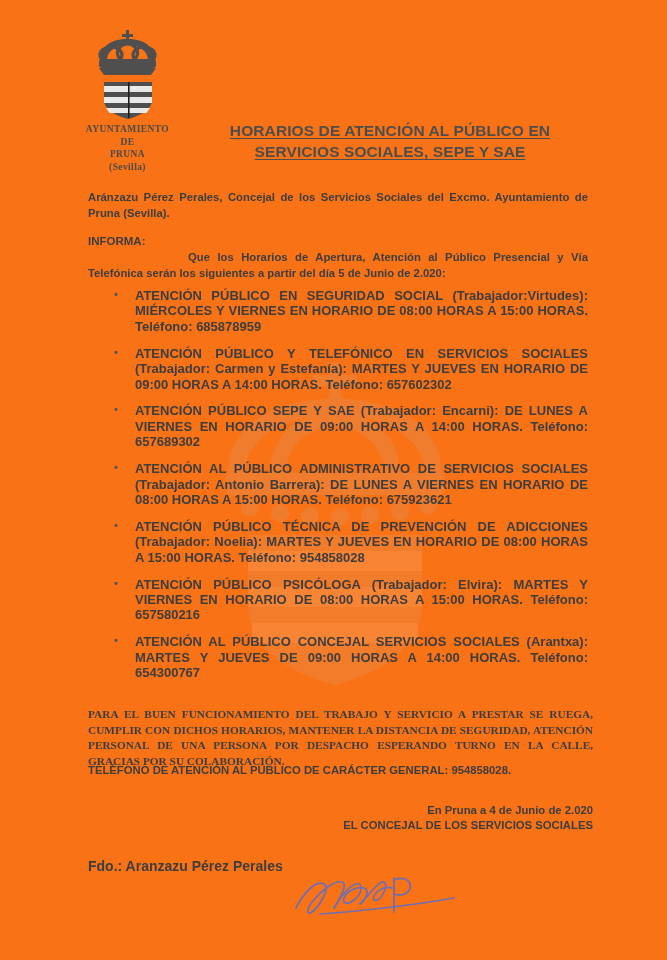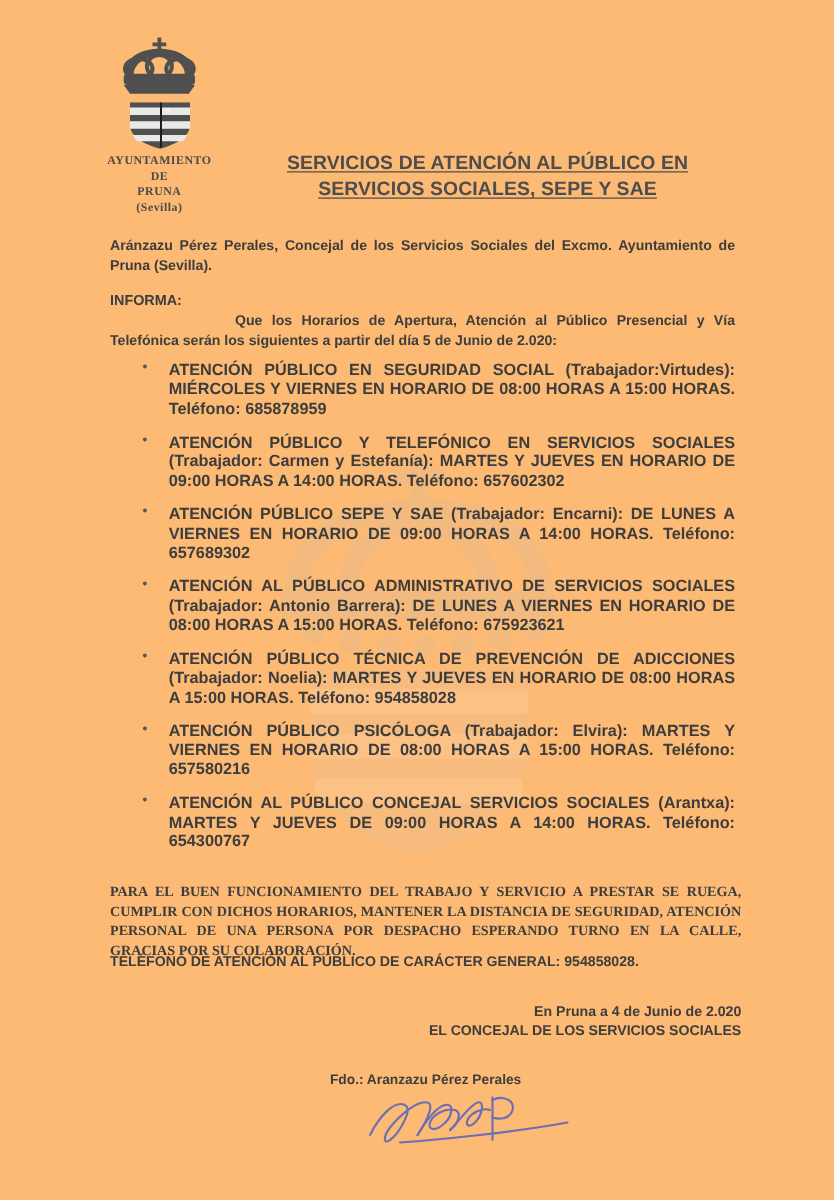--- a/index.html
+++ b/index.html
@@ -14,21 +14,21 @@
     overflow: hidden;
     font-family: "Liberation Sans", sans-serif;
     color: #3b3b3b;
   }
 
   
   .page {
     position: relative;
     width: 667px;
     height: 960px;
-    background: #fdba74;
+    background: #f97316;
     overflow: hidden;
   }
 
   
   .watermark {
     position: absolute;
     left: 170px;
     top: 355px;
     width: 330px;
     height: 330px;
@@ -147,22 +147,21 @@
     font-size: 11.3px;
     font-weight: bold;
     color: #3d3d3d;
     line-height: 14.5px;
   }
   .sign-name {
     position: absolute;
     left: 88px;
     top: 858px;
     width: 505px;
-    text-align: center;
-    font-size: 11px;
+    font-size: 14px;
     font-weight: bold;
     color: #3d3d3d;
   }
   .signature {
     position: absolute;
     left: 290px;
     top: 868px;
     width: 170px;
     height: 62px;
   }
@@ -226,21 +225,21 @@
       </svg>
       <div class="letterhead-text">
         <div>AYUNTAMIENTO</div>
         <div>DE</div>
         <div>PRUNA</div>
         <div>(Sevilla)</div>
       </div>
     </div>
 
     <div class="doc-title">
-      <span>SERVICIOS DE ATENCIÓN AL PÚBLICO EN</span><br>
+      <span>HORARIOS DE ATENCIÓN AL PÚBLICO EN</span><br>
       <span>SERVICIOS SOCIALES, SEPE Y SAE</span>
     </div>
 
     <div class="body-block justified" id="intro-para">Aránzazu Pérez Perales, Concejal de los Servicios Sociales del Excmo. Ayuntamiento de Pruna (Sevilla).</div>
 
     <div class="body-block" id="informa-label">INFORMA:</div>
 
     <div class="body-block justified" id="que-para">Que los Horarios de Apertura, Atención al Público Presencial y Vía Telefónica serán los siguientes a partir del día 5 de Junio de 2.020:</div>
 
     <ul class="bullet-list">

